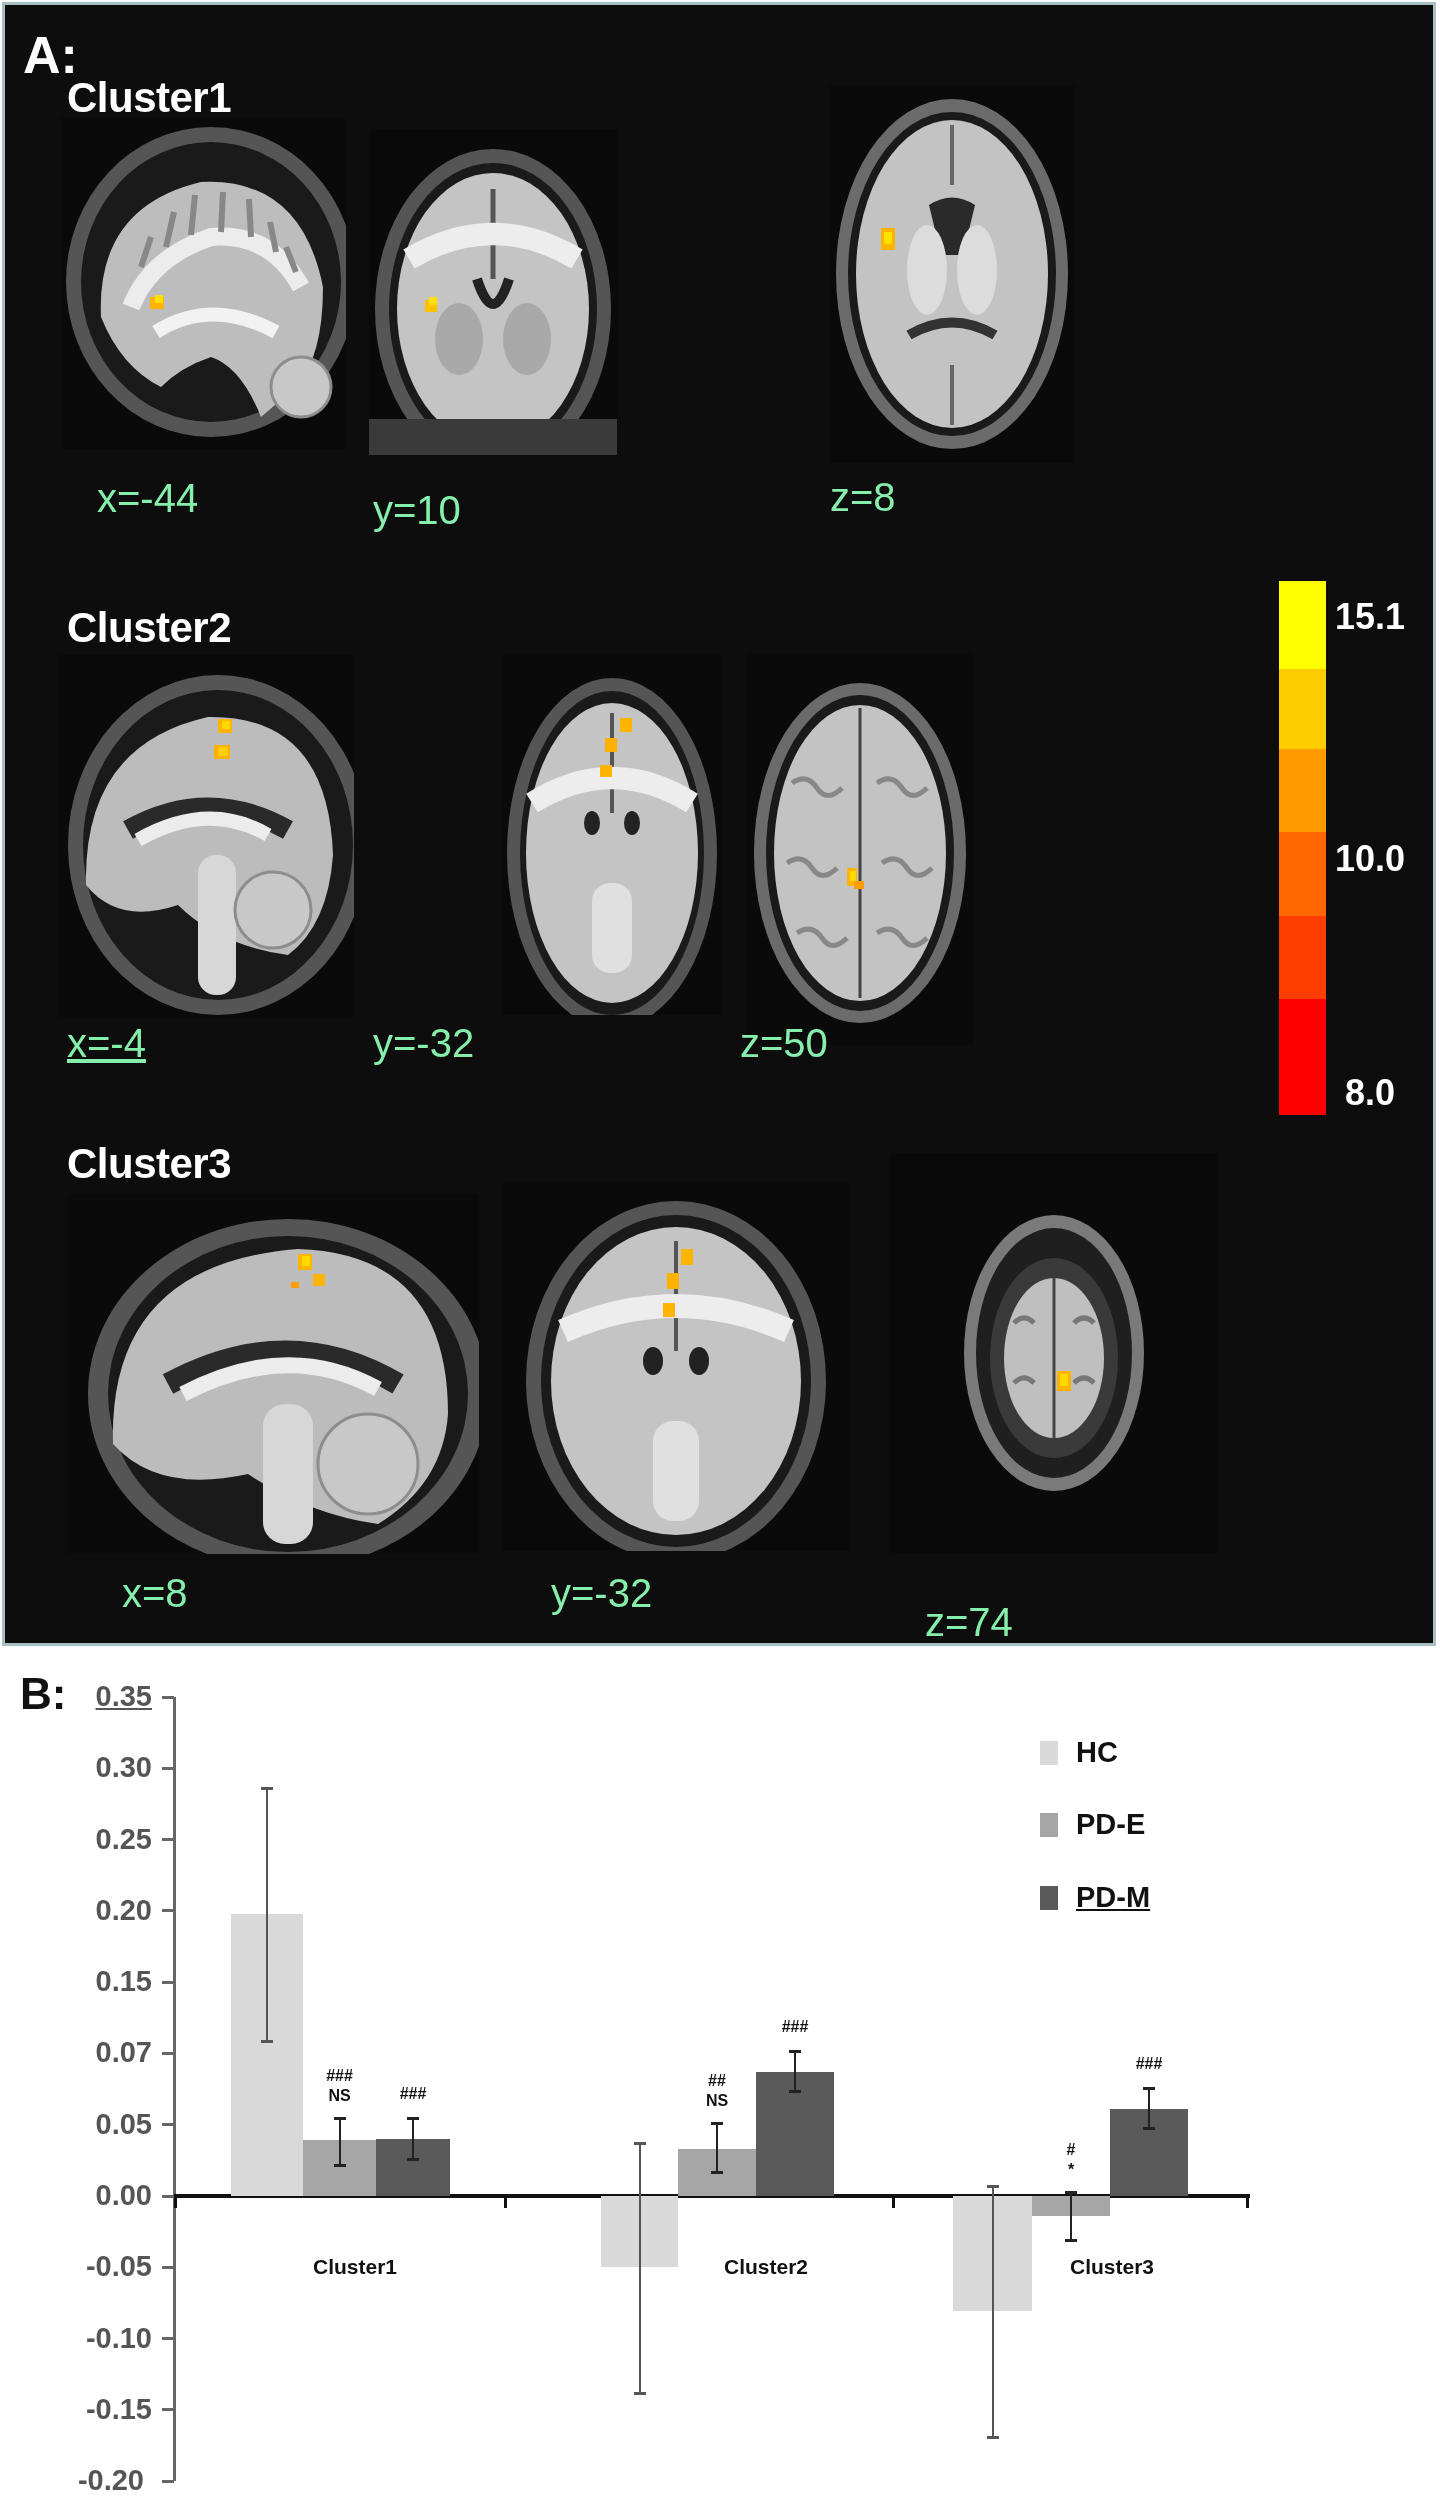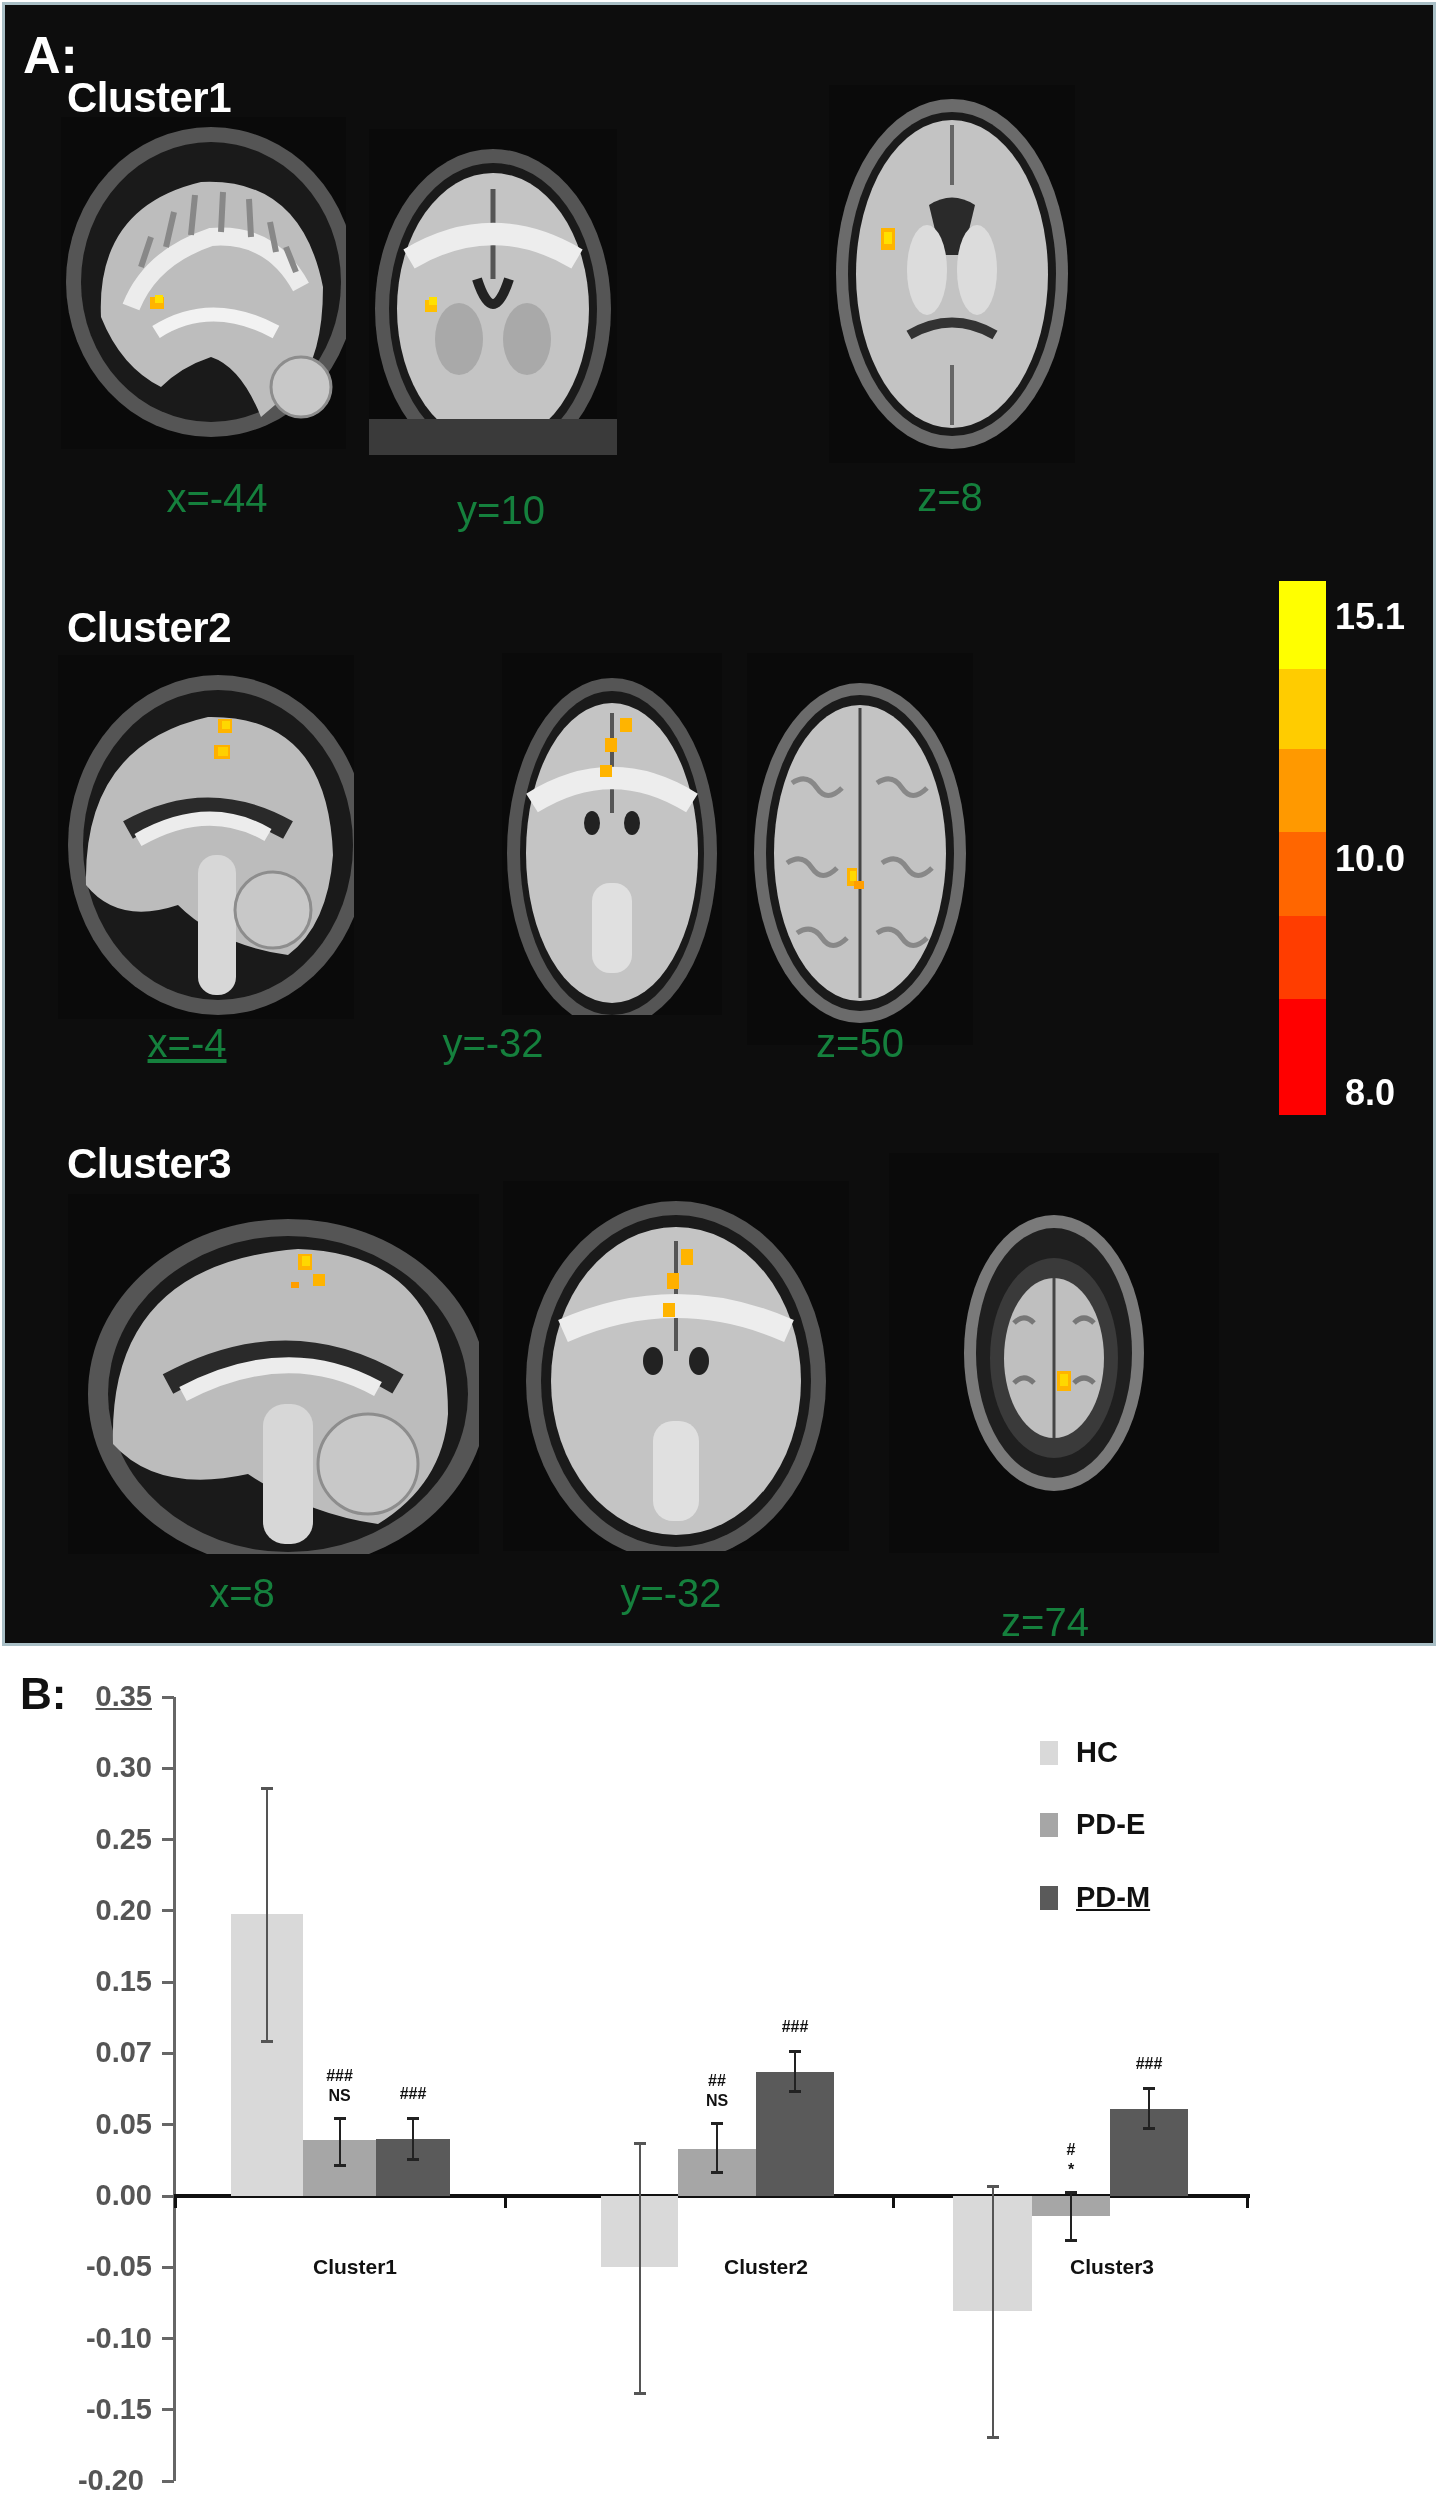--- a/index.html
+++ b/index.html
@@ -1,21 +1,21 @@
 <!DOCTYPE html>
 <html><head>
 <meta charset="utf-8">
 <style>
   html, body { margin:0; padding:0; background:#ffffff; }
   body { width:1442px; height:2500px; position:relative; overflow:hidden; font-family:"Liberation Sans", sans-serif; }
   .panelA { position:absolute; left:2px; top:2px; width:1434px; height:1644px; background:#0d0d0d; border:3px solid #a9bfc6; box-sizing:border-box; }
   .abs { position:absolute; }
   .panel-letter { color:#ffffff; font-weight:bold; font-size:52px; line-height:1; }
   .cluster-title { color:#ffffff; font-weight:bold; font-size:42px; line-height:1; letter-spacing:-0.5px; }
-  .coord { color:#15803d; font-size:40px; line-height:1; text-align:center; width:240px; }
+  .coord { color:#86efac; font-size:40px; line-height:1; width:240px; }
   .slice { position:absolute; background:#0a0a0a; overflow:hidden; }
   .slice svg { width:100%; height:100%; display:block; }
   .cbar-seg { position:absolute; left:0; width:47px; }
   .cbar-label { color:#ffffff; font-weight:bold; font-size:36px; line-height:1; }
   .panelB-letter { color:#111; font-weight:bold; font-size:44px; line-height:1; }
   .ytick-label { color:#555; font-weight:bold; font-size:29px; line-height:1; text-align:right; width:110px; }
   .legend-sq { position:absolute; width:18px; height:24px; }
   .legend-label { color:#111; font-weight:bold; font-size:29px; line-height:1; }
   .cluster-label { color:#111; font-weight:bold; font-size:21px; line-height:1; text-align:center; width:160px; }
   .annot { color:#111; font-weight:bold; font-size:16px; line-height:1; text-align:center; width:60px; }
@@ -59,21 +59,21 @@
       <path d="M124 60 L124 150" stroke="#555" stroke-width="5"></path>
       <path d="M40 130 Q124 80 208 130" stroke="#ededed" stroke-width="22" fill="none"></path>
       <path d="M108 150 Q124 200 140 150" stroke="#222" stroke-width="10" fill="none"></path>
       <ellipse cx="90" cy="210" rx="24" ry="36" fill="#a9a9a9"></ellipse>
       <ellipse cx="158" cy="210" rx="24" ry="36" fill="#a9a9a9"></ellipse>
       <rect x="0" y="290" width="248" height="36" fill="#3a3a3a"></rect>
       <rect x="56" y="171" width="12" height="12" fill="#ffc000"></rect>
       <rect x="60" y="168" width="8" height="8" fill="#ffe000"></rect>
     </svg>
   </div>
-  <div class="abs coord" style="left:376px; top:485px;">y=10</div>
+  <div class="abs coord" style="left:368px; top:485px;">y=10</div>
 
   <div class="slice" style="left:824px; top:80px; width:246px; height:378px;">
     <svg viewBox="0 0 246 378">
       <ellipse cx="123" cy="189" rx="116" ry="175" fill="#6b6b6b"></ellipse>
       <ellipse cx="123" cy="189" rx="104" ry="162" fill="#1a1a1a"></ellipse>
       <ellipse cx="123" cy="189" rx="96" ry="154" fill="#c3c3c3"></ellipse>
       <path d="M123 40 L123 100 M123 280 L123 340" stroke="#666" stroke-width="4"></path>
       <path d="M100 120 Q123 105 146 120 L134 170 L112 170Z" fill="#2a2a2a"></path>
       <ellipse cx="98" cy="185" rx="20" ry="45" fill="#dcdcdc"></ellipse>
       <ellipse cx="148" cy="185" rx="20" ry="45" fill="#dcdcdc"></ellipse>

